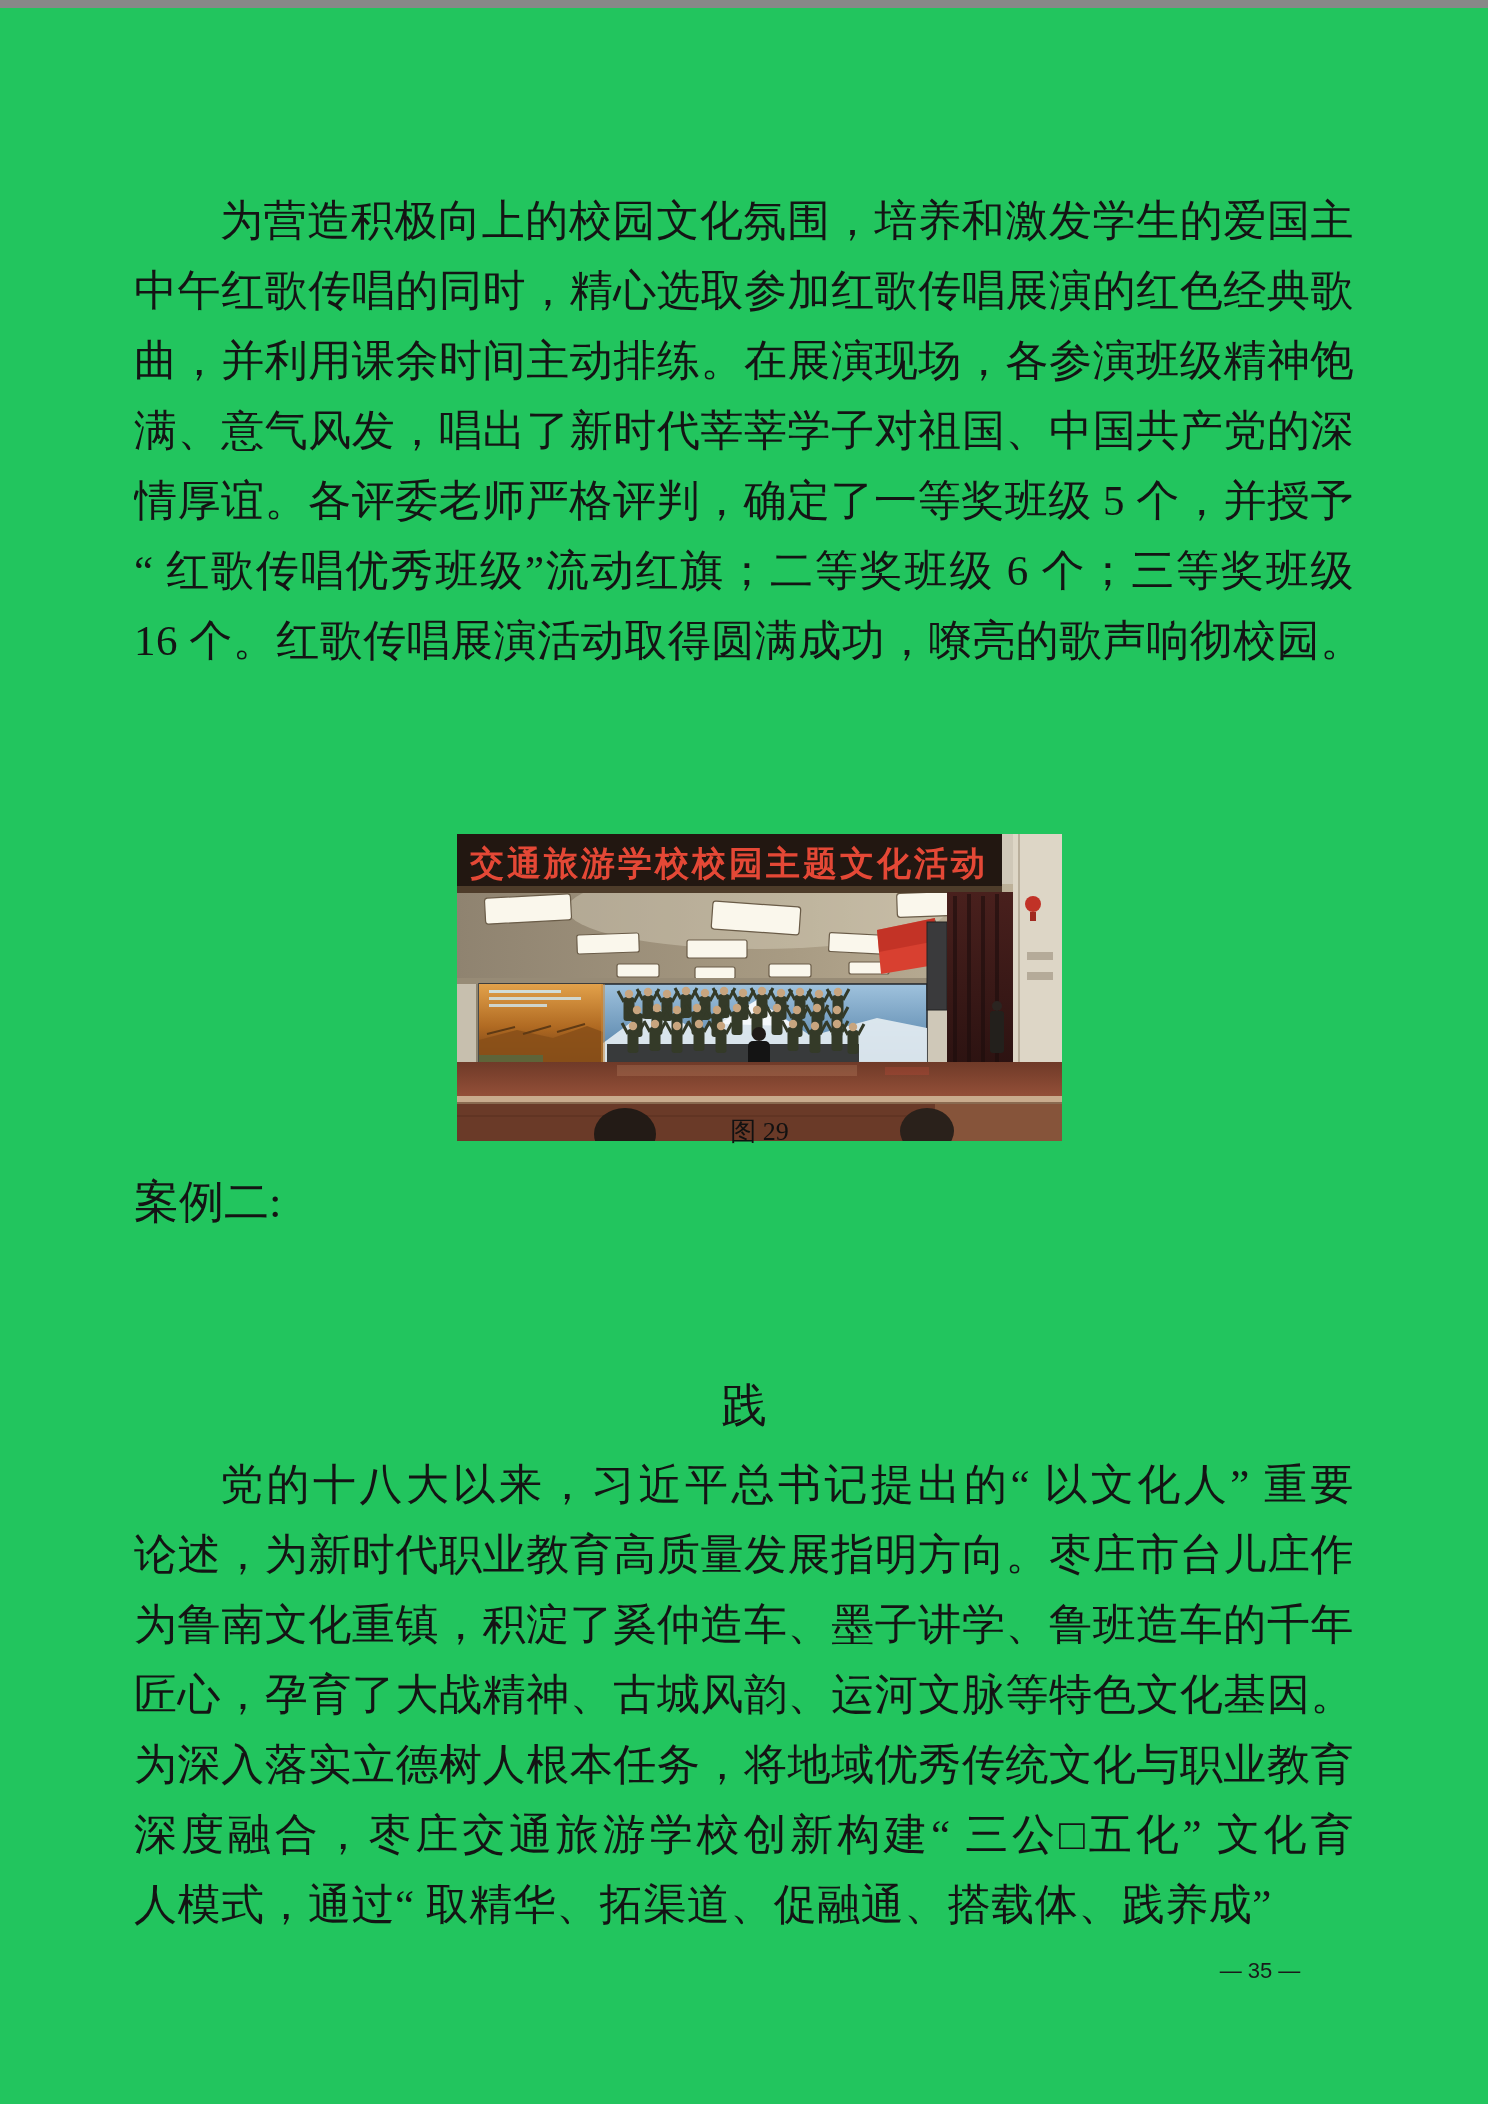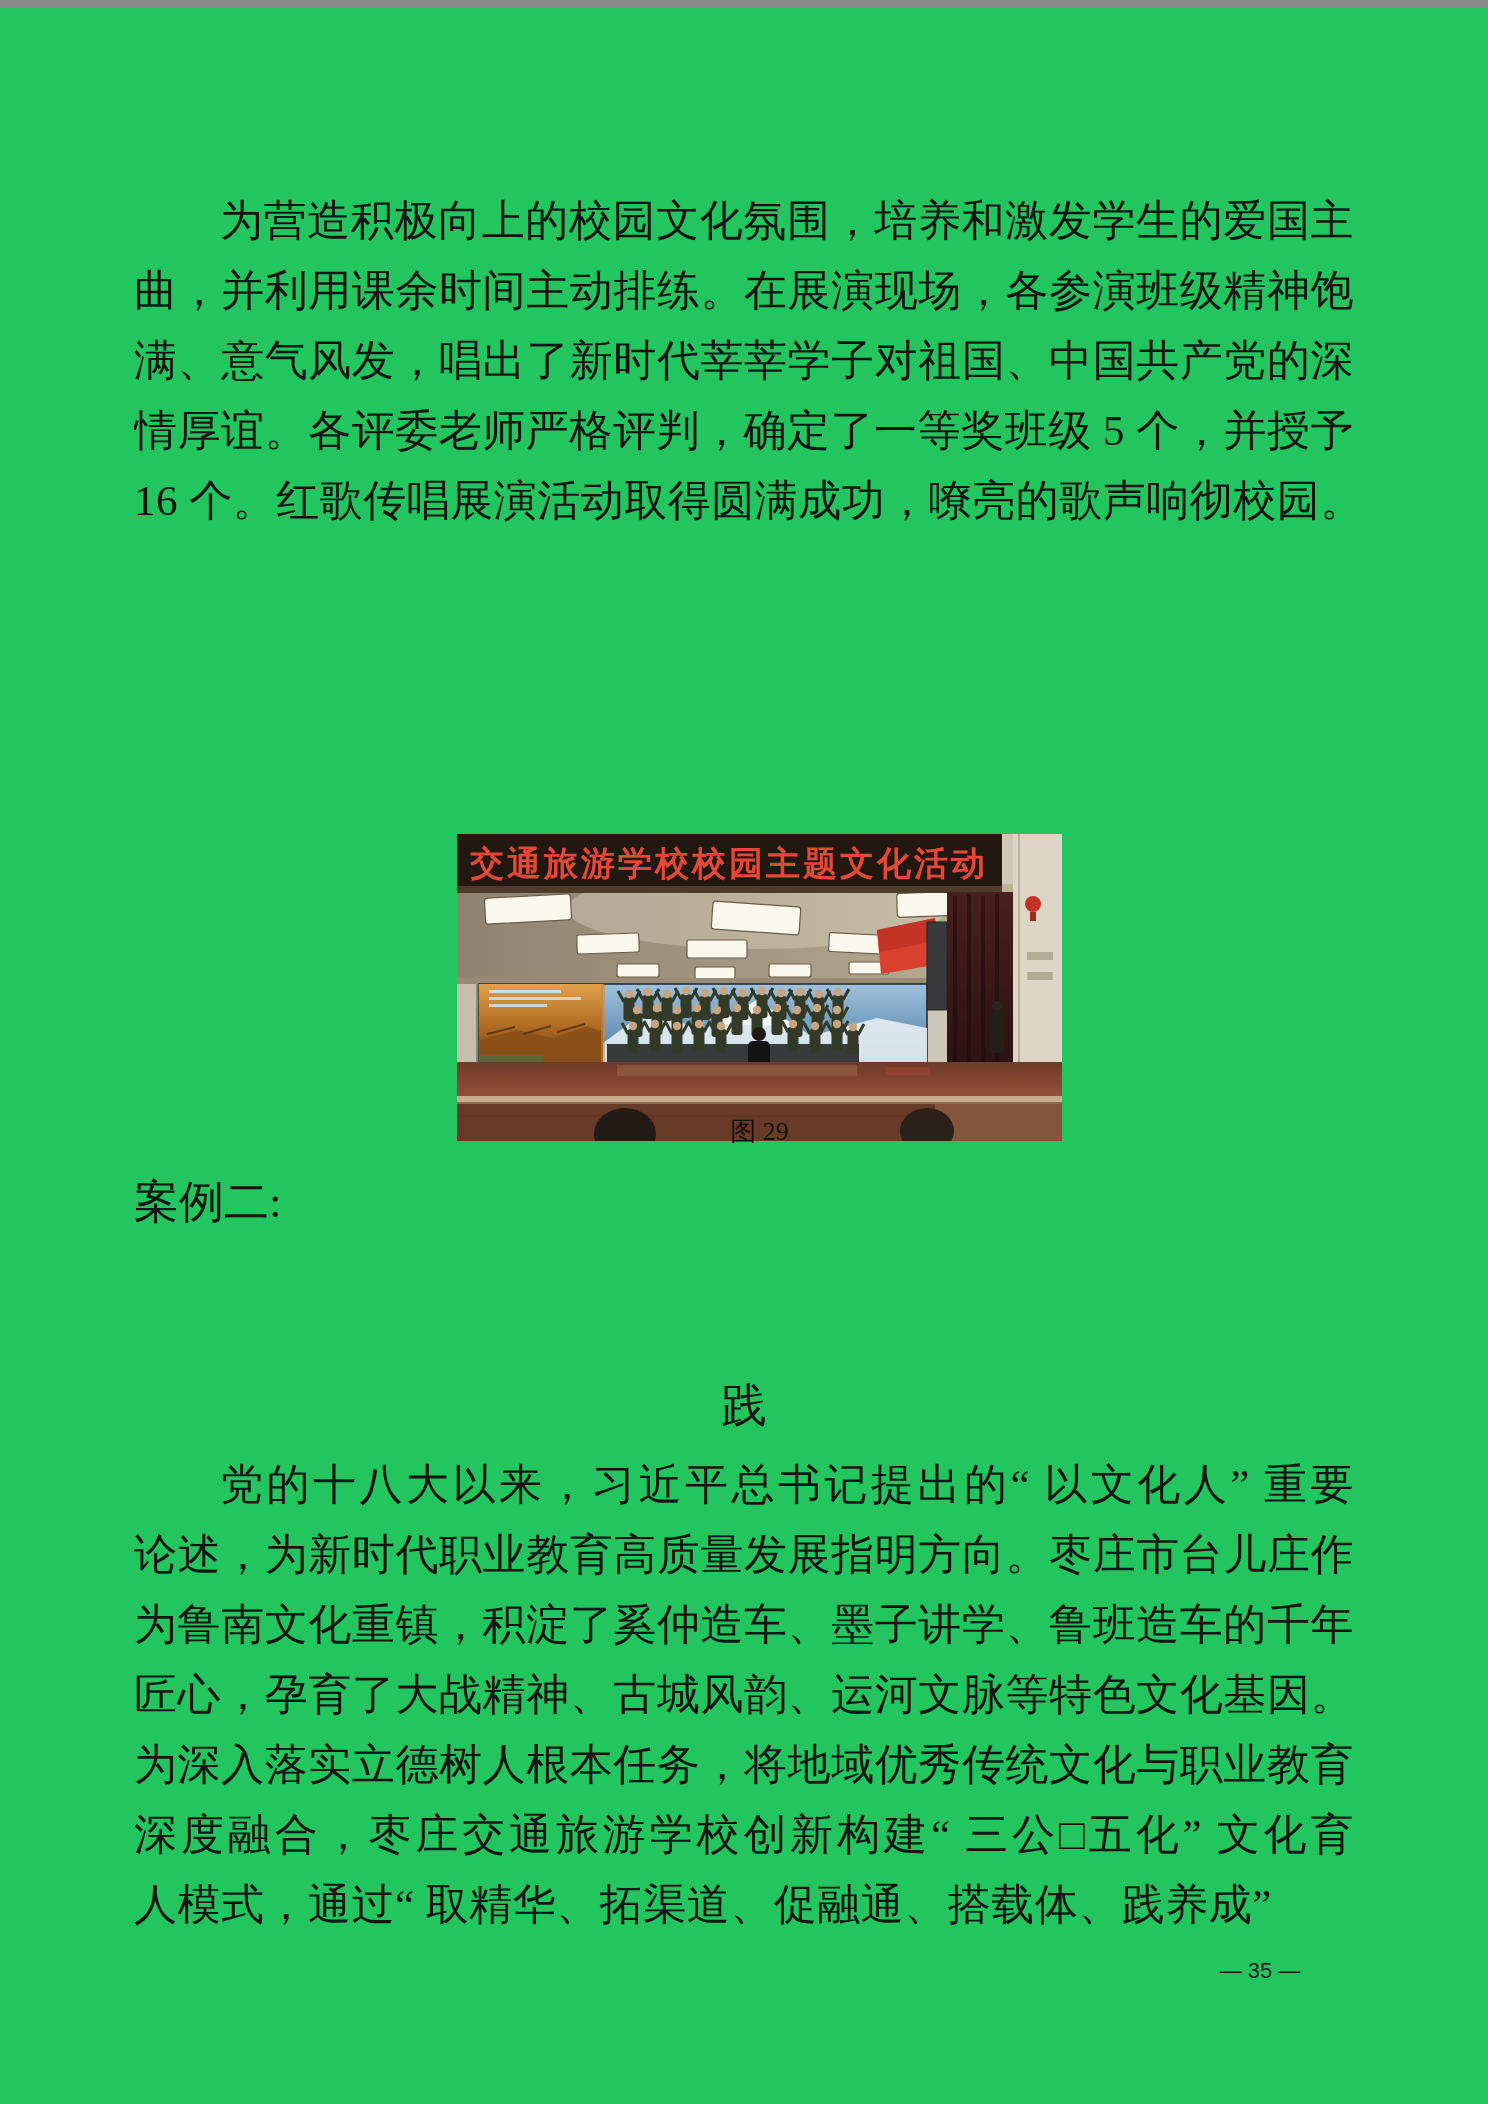--- a/index.html
+++ b/index.html
@@ -46,23 +46,25 @@
     color:#1a1a1a;
   }
 </style>
 </head>
 <body>
 
 <div class="page">
 
   <div class="para" style="top:178px">
     <div class="ln j ind">为营造积极向上的校园文化氛围，培养和激发学生的爱国主</div>
+    <div class="ln j">中午红歌传唱的同时，精心选取参加红歌传唱展演的红色经典歌</div>
     <div class="ln j">曲，并利用课余时间主动排练。在展演现场，各参演班级精神饱</div>
     <div class="ln j">满、意气风发，唱出了新时代莘莘学子对祖国、中国共产党的深</div>
     <div class="ln j">情厚谊。各评委老师严格评判，确定了一等奖班级 5 个，并授予</div>
+    <div class="ln j">“ 红歌传唱优秀班级”流动红旗；二等奖班级 6 个；三等奖班级</div>
     <div class="ln">16 个。红歌传唱展演活动取得圆满成功，嘹亮的歌声响彻校园。</div>
   </div>
 
   <div class="figure-wrap">
     <svg viewBox="0 0 605 307" width="605" height="307">
       <defs>
         <linearGradient id="gSky" x1="0" y1="0" x2="0" y2="1">
           <stop offset="0" stop-color="#9fc2dd"></stop>
             <stop offset="1" stop-color="#4d7ba3"></stop>
         </linearGradient>

